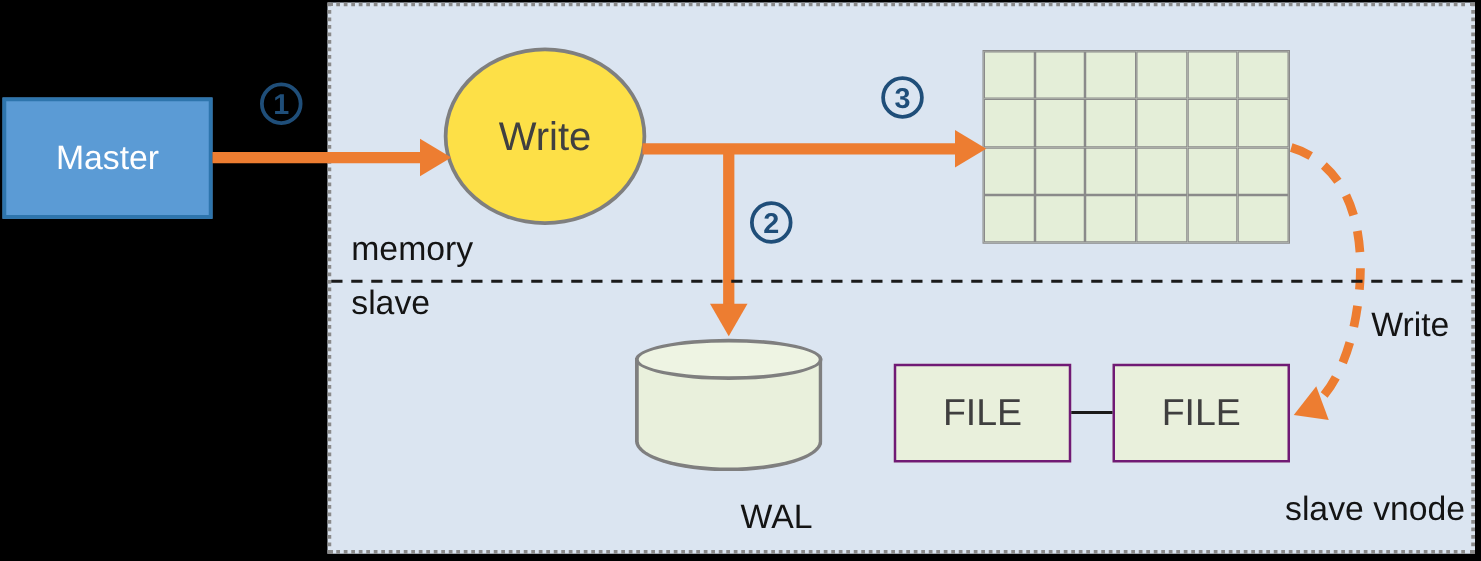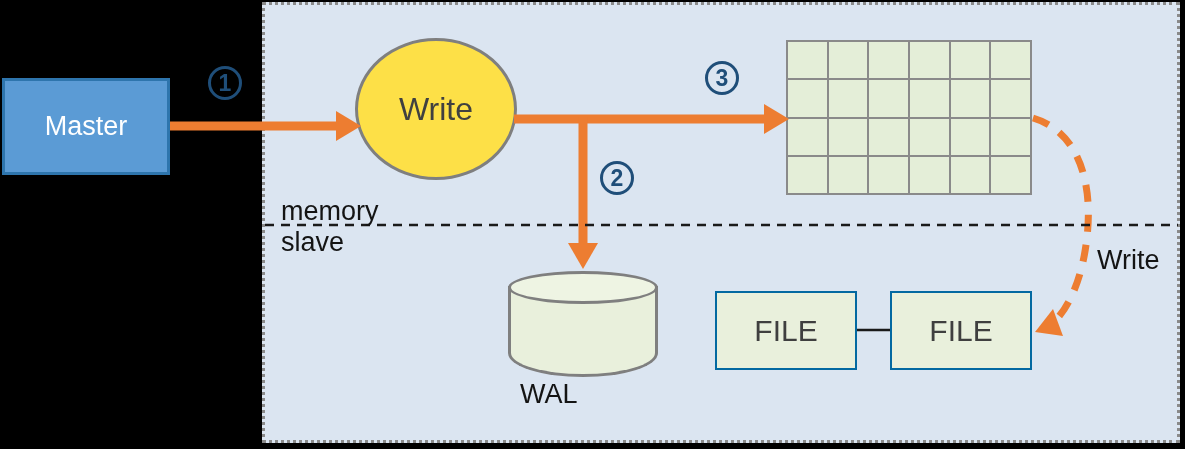--- a/index.html
+++ b/index.html
@@ -67,21 +67,21 @@
     box-sizing:border-box;
     background:#eef4e3;
     border:3px solid #7f7f7f;border-radius:50%;
     z-index:4;
   }
 
   
   .file-box{
     position:absolute;top:291px;width:142px;height:79px;
     box-sizing:border-box;
-    background:#e9f0dc;border:2px solid #0369a1;
+    background:#e9f0dc;border:2px solid #701a75;
     display:flex;align-items:center;justify-content:center;
     color:#3f3f3f;font-size:30px;
     z-index:3;
   }
   .file-1{left:715px;}
   .file-2{left:890px;}
 
   
   .step{
     position:absolute;width:34px;height:34px;
@@ -93,23 +93,23 @@
   }
   .step-1{left:208px;top:66px;}
   .step-2{left:600px;top:161px;}
   .step-3{left:705px;top:61px;}
 
   
   .lbl{
     position:absolute;color:#141414;font-size:27px;line-height:1.0;
     z-index:5;white-space:nowrap;
   }
-  .lbl-memory{left:281px;top:198px;text-align:right;}
+  .lbl-memory{left:281px;top:186px;text-align:right;}
   .lbl-disk{left:281px;top:229px;}
-  .lbl-wal{left:520px;top:381px;width:130px;text-align:left;}
+  .lbl-wal{left:520px;top:400px;width:130px;text-align:right;}
   .lbl-flush{left:1097px;top:247px;}
   .lbl-slave{left:1028px;top:394px;}
 
   svg.arrows{position:absolute;left:0;top:0;z-index:4;pointer-events:none;}
 </style>
 </head>
 <body>
 
 <div id="stage">
 
@@ -194,14 +194,15 @@
     <span>2</span>
   </div>
   <div class="step step-3">
     <span>3</span>
   </div>
 
   <div class="lbl lbl-memory">memory</div>
   <div class="lbl lbl-disk">slave</div>
   <div class="lbl lbl-wal">WAL</div>
   <div class="lbl lbl-flush">Write</div>
+  <div class="lbl lbl-slave">slave vnode</div>
 
 </div>
 
 </body></html>

